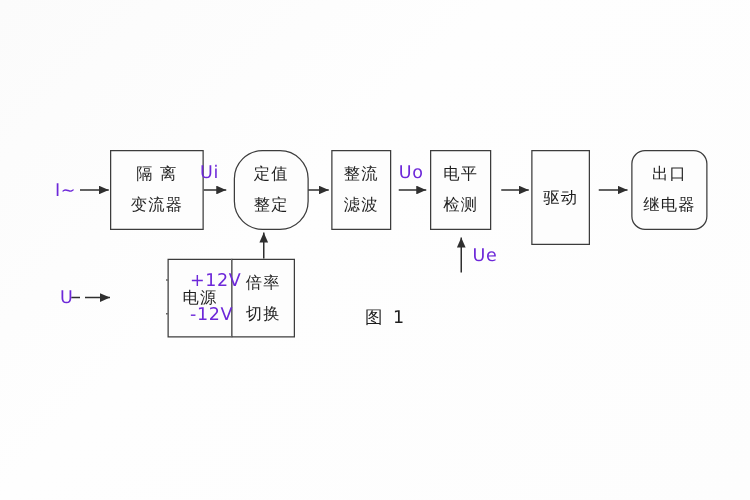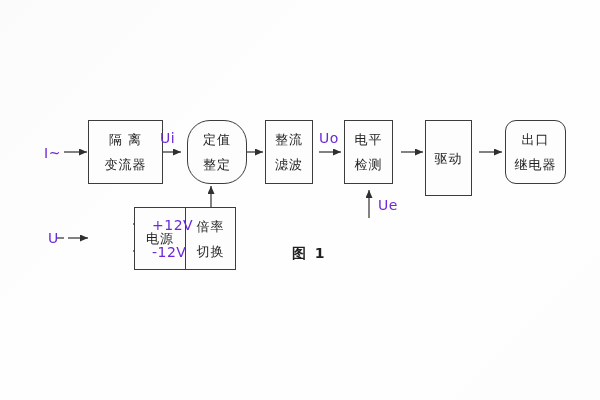--- a/index.html
+++ b/index.html
@@ -134,14 +134,14 @@
 
 
   <div class="lbl latin" style="left:44px; top:146px;">I~</div>
   <div class="lbl latin" style="left:160px; top:131px;">Ui</div>
   <div class="lbl latin" style="left:319px; top:131px;">Uo</div>
   <div class="lbl latin" style="left:378px; top:198px;text-align:center;">Ue</div>
   <div class="lbl latin" style="left:48px; top:231px;">U</div>
   <div class="lbl latin" style="left:152px; top:218px;">+12V</div>
   <div class="lbl latin" style="left:152px; top:245px;">-12V</div>
 
-  <div class="caption" style="left:292px; top:245px;font-weight:bold;">图 1</div>
+  <div class="caption" style="left:292px; top:245px;">图 1</div>
 </div>
 
 </body></html>

